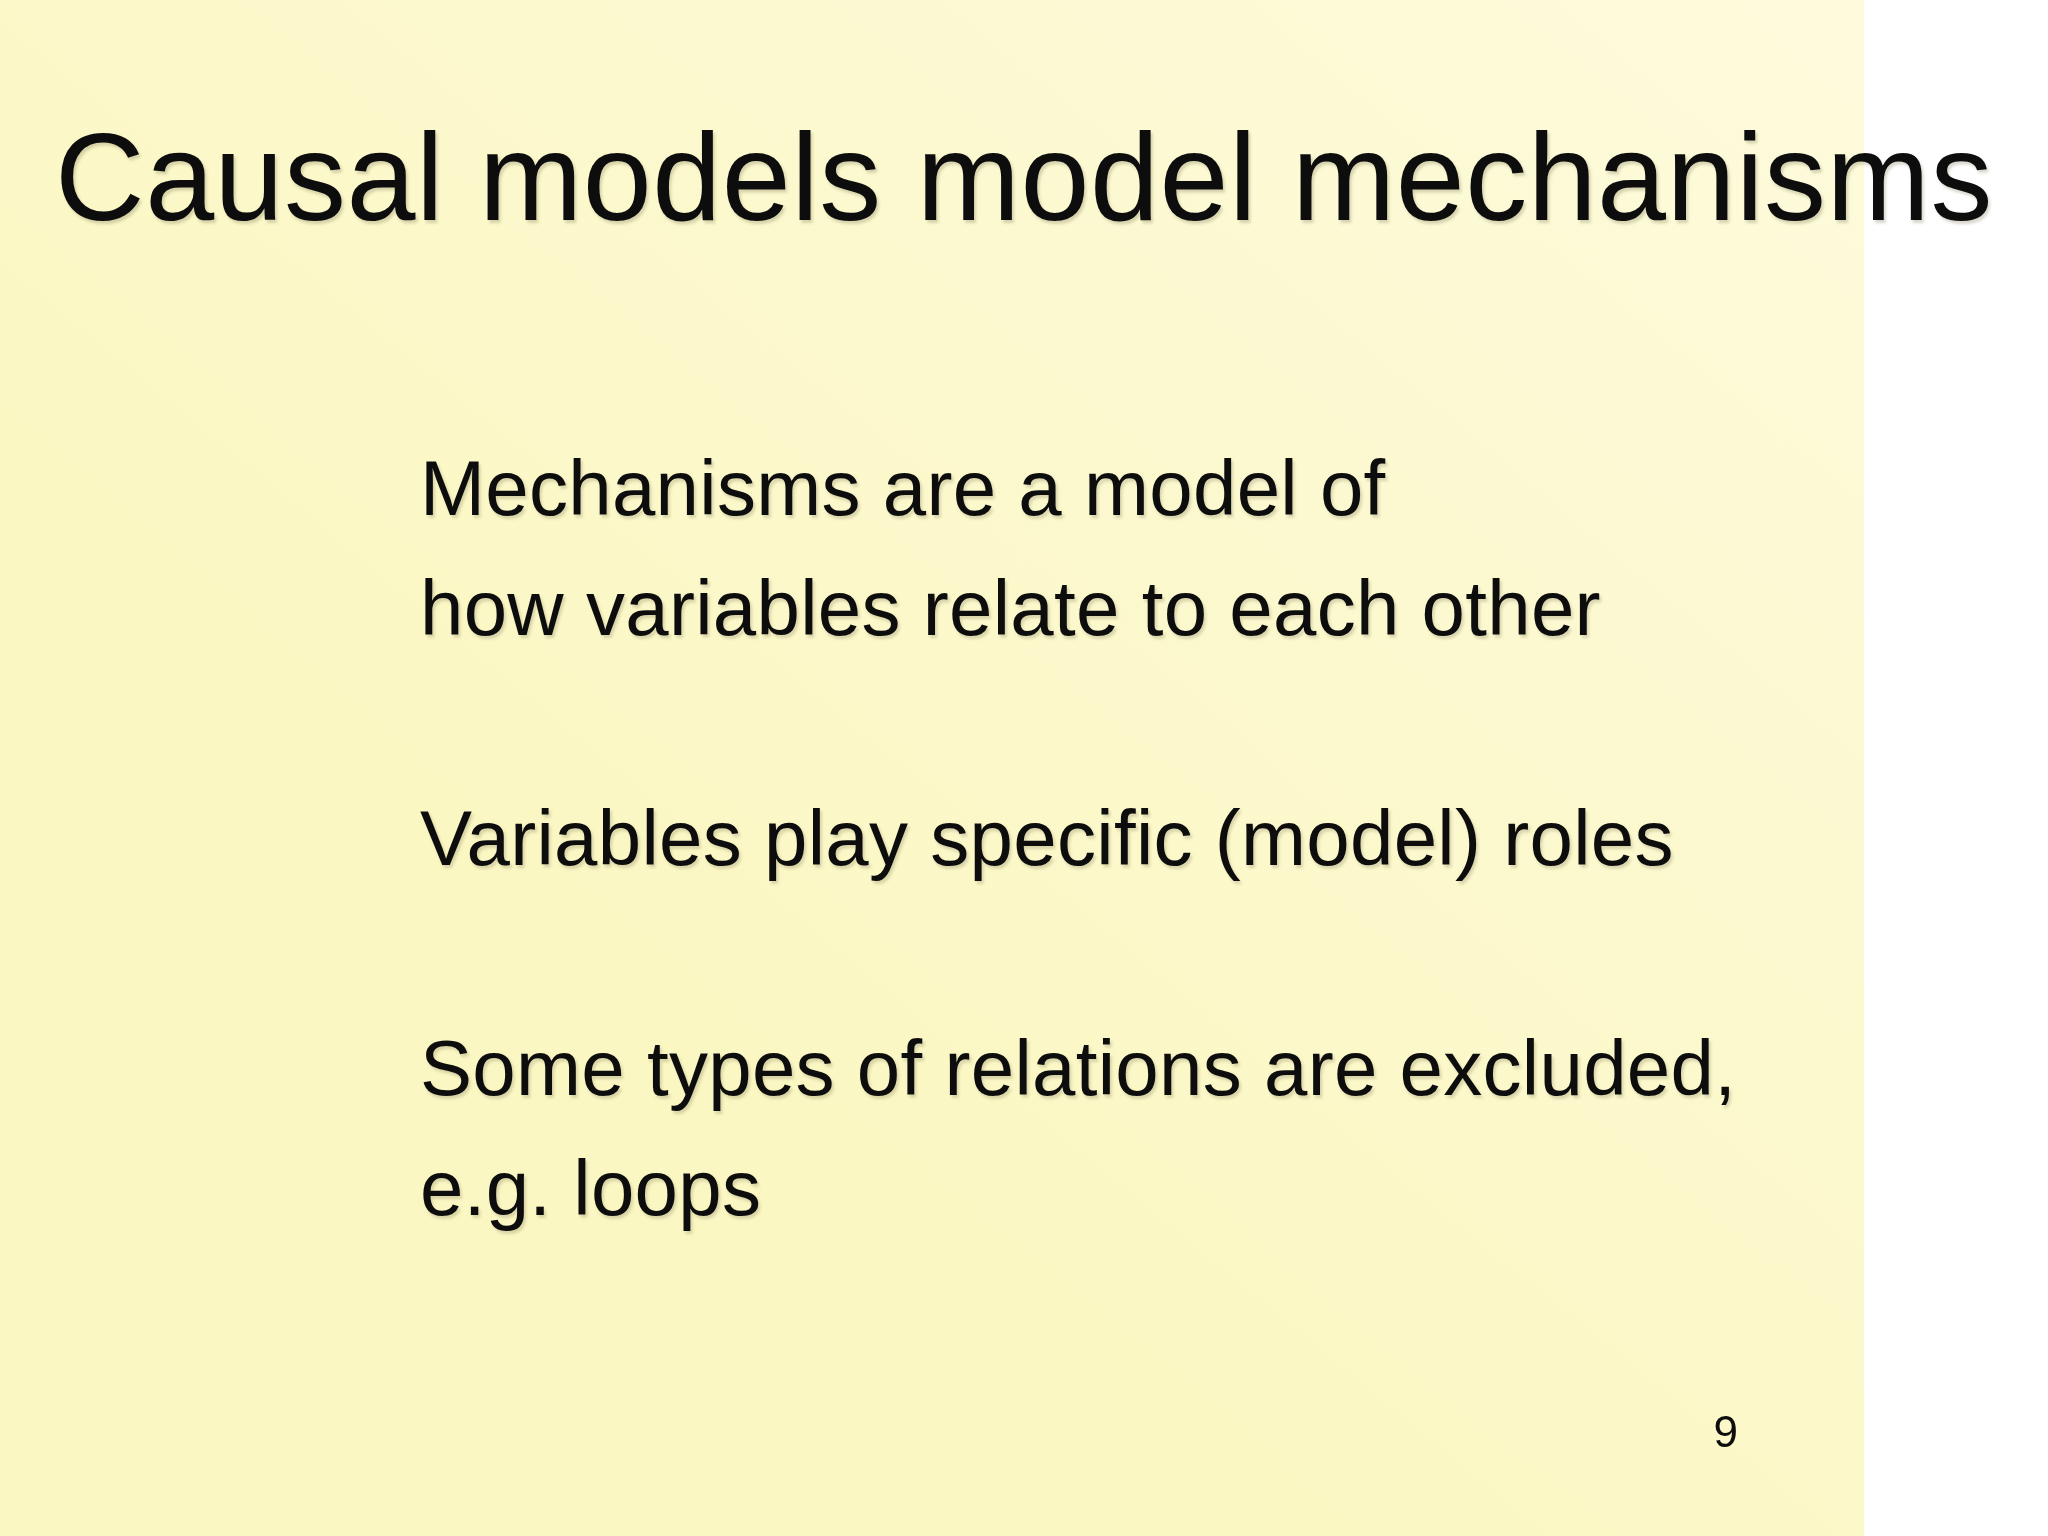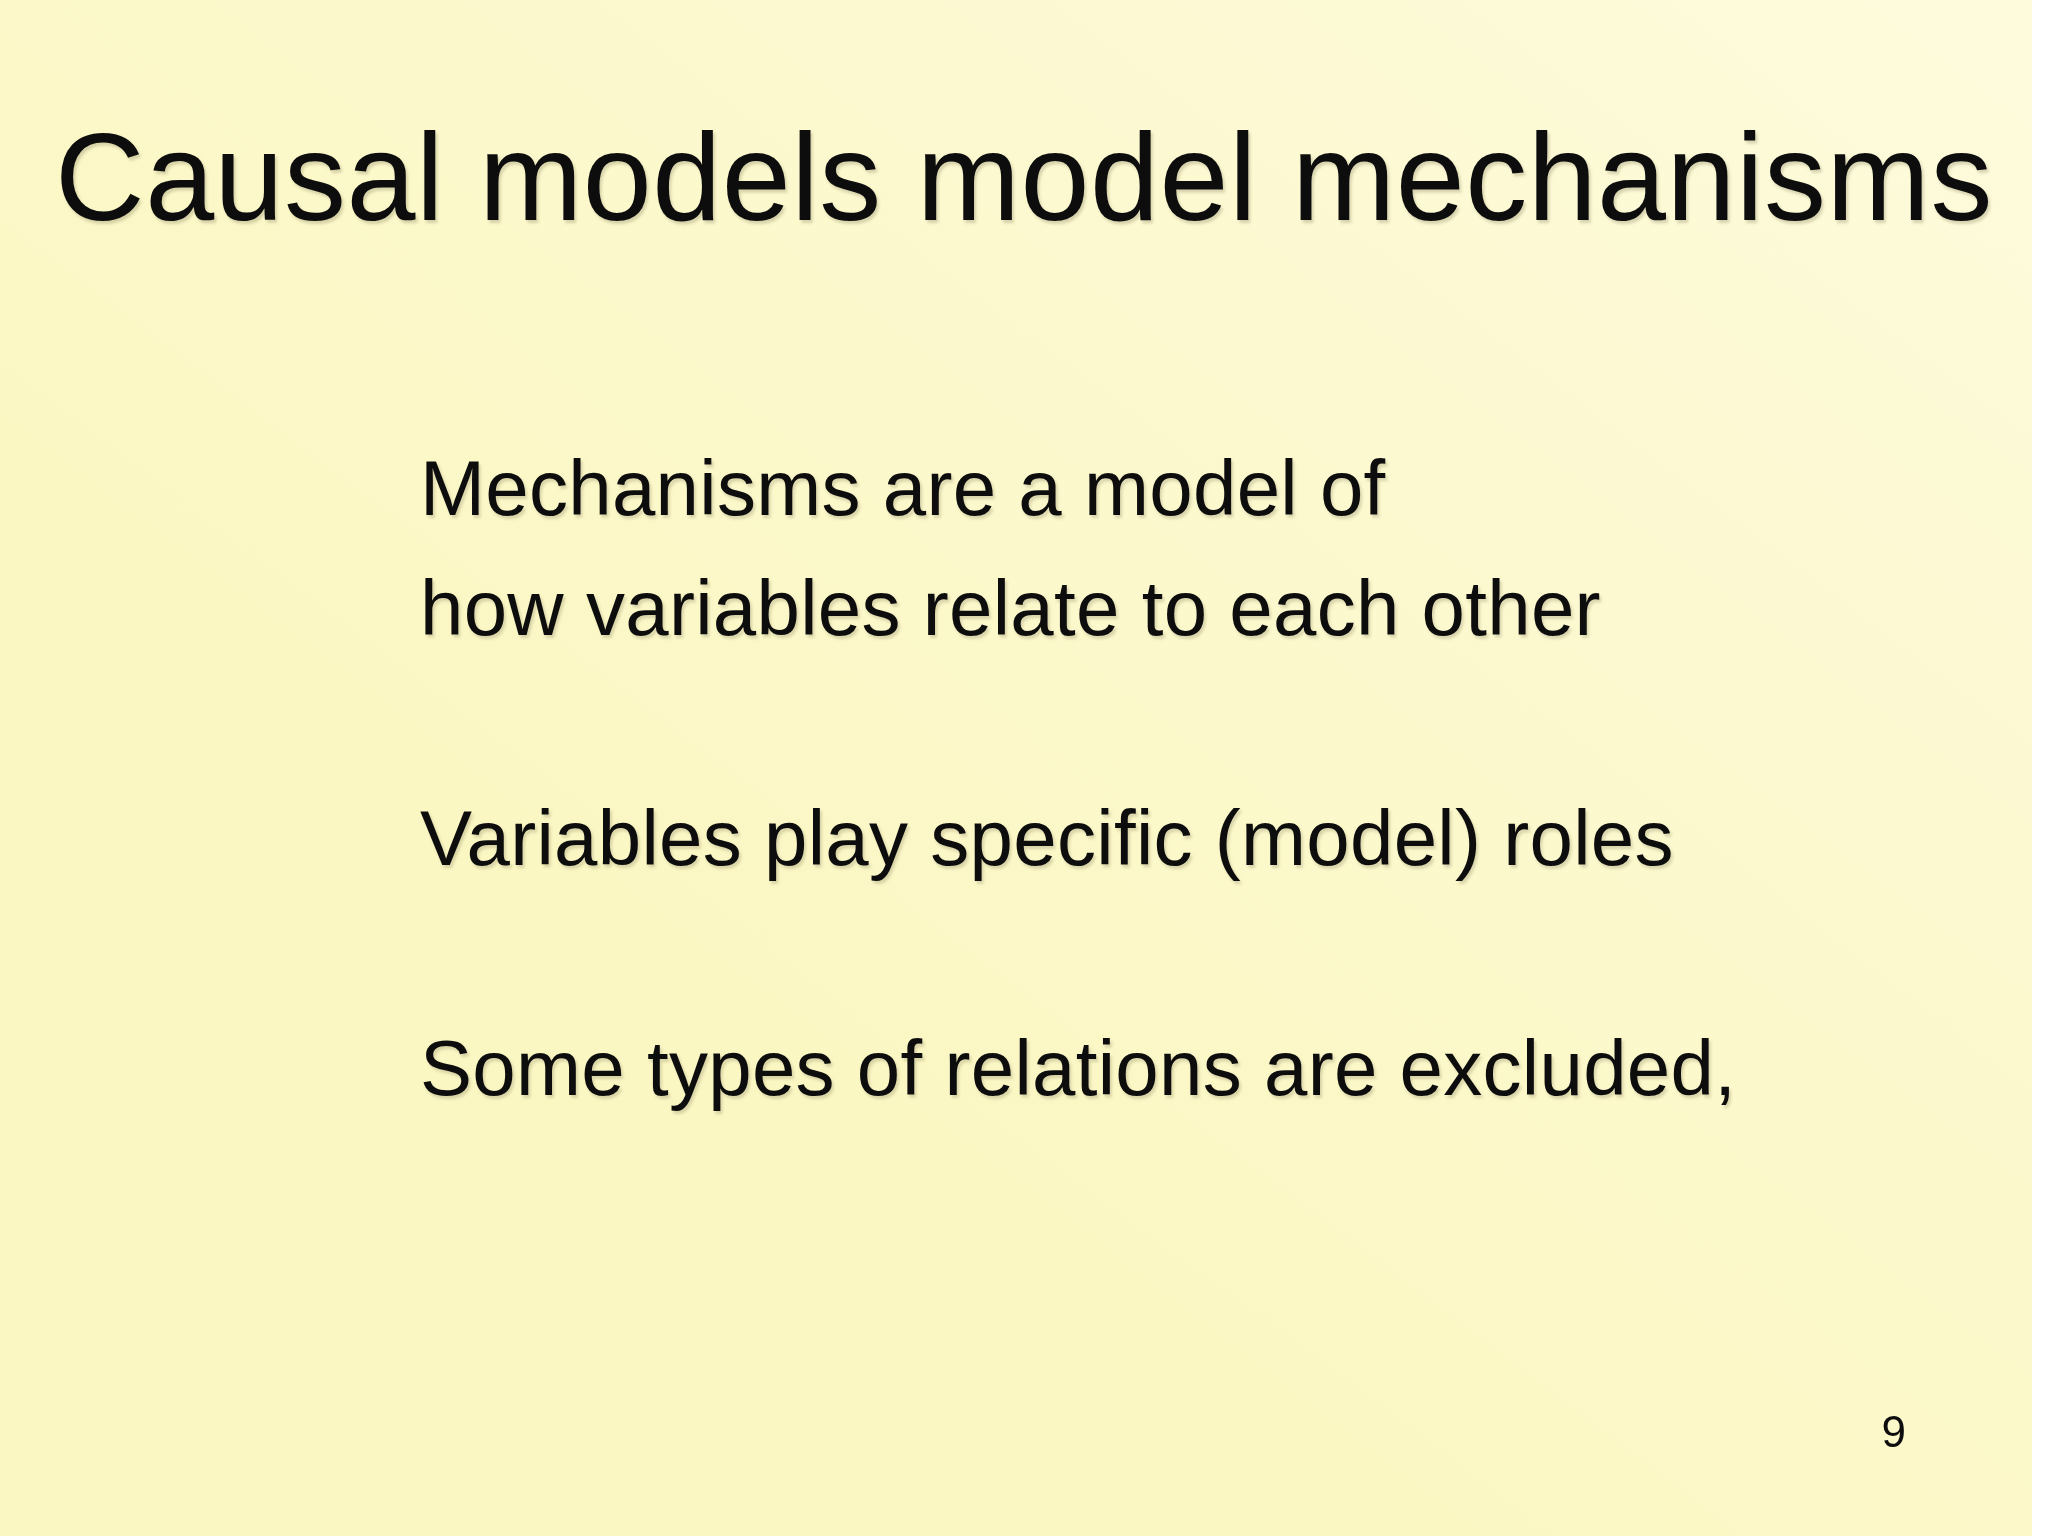--- a/index.html
+++ b/index.html
@@ -7,21 +7,21 @@
     padding: 0;
   }
   body {
     width: 2048px;
     height: 1536px;
     overflow: hidden;
     font-family: "Liberation Sans", "DejaVu Sans", sans-serif;
   }
   .slide {
     position: relative;
-    width: 2032px;
+    width: 1864px;
     height: 1536px;
     background: linear-gradient(to top right,
                 var(--bg-base, #fbf7c3) 0%,
                 var(--bg-base, #fbf7c3) 35%,
                 var(--bg-light, #fdfbdc) 100%);
     color: var(--text, #0d0d0d);
   }
   .title {
     position: absolute;
     top: 100px;
@@ -75,19 +75,20 @@
       <span class="line">Mechanisms are a model of</span>
       <span class="line">how variables relate to each other</span>
     </p>
 
     <p class="para">
       <span class="line">Variables play specific (model) roles</span>
     </p>
 
     <p class="para">
       <span class="line">Some types of relations are excluded,</span>
+      <span class="line">e.g. loops</span>
     </p>
 
   </div>
 
   <div class="page-number">9</div>
 
 </div>
 
 </body></html>

